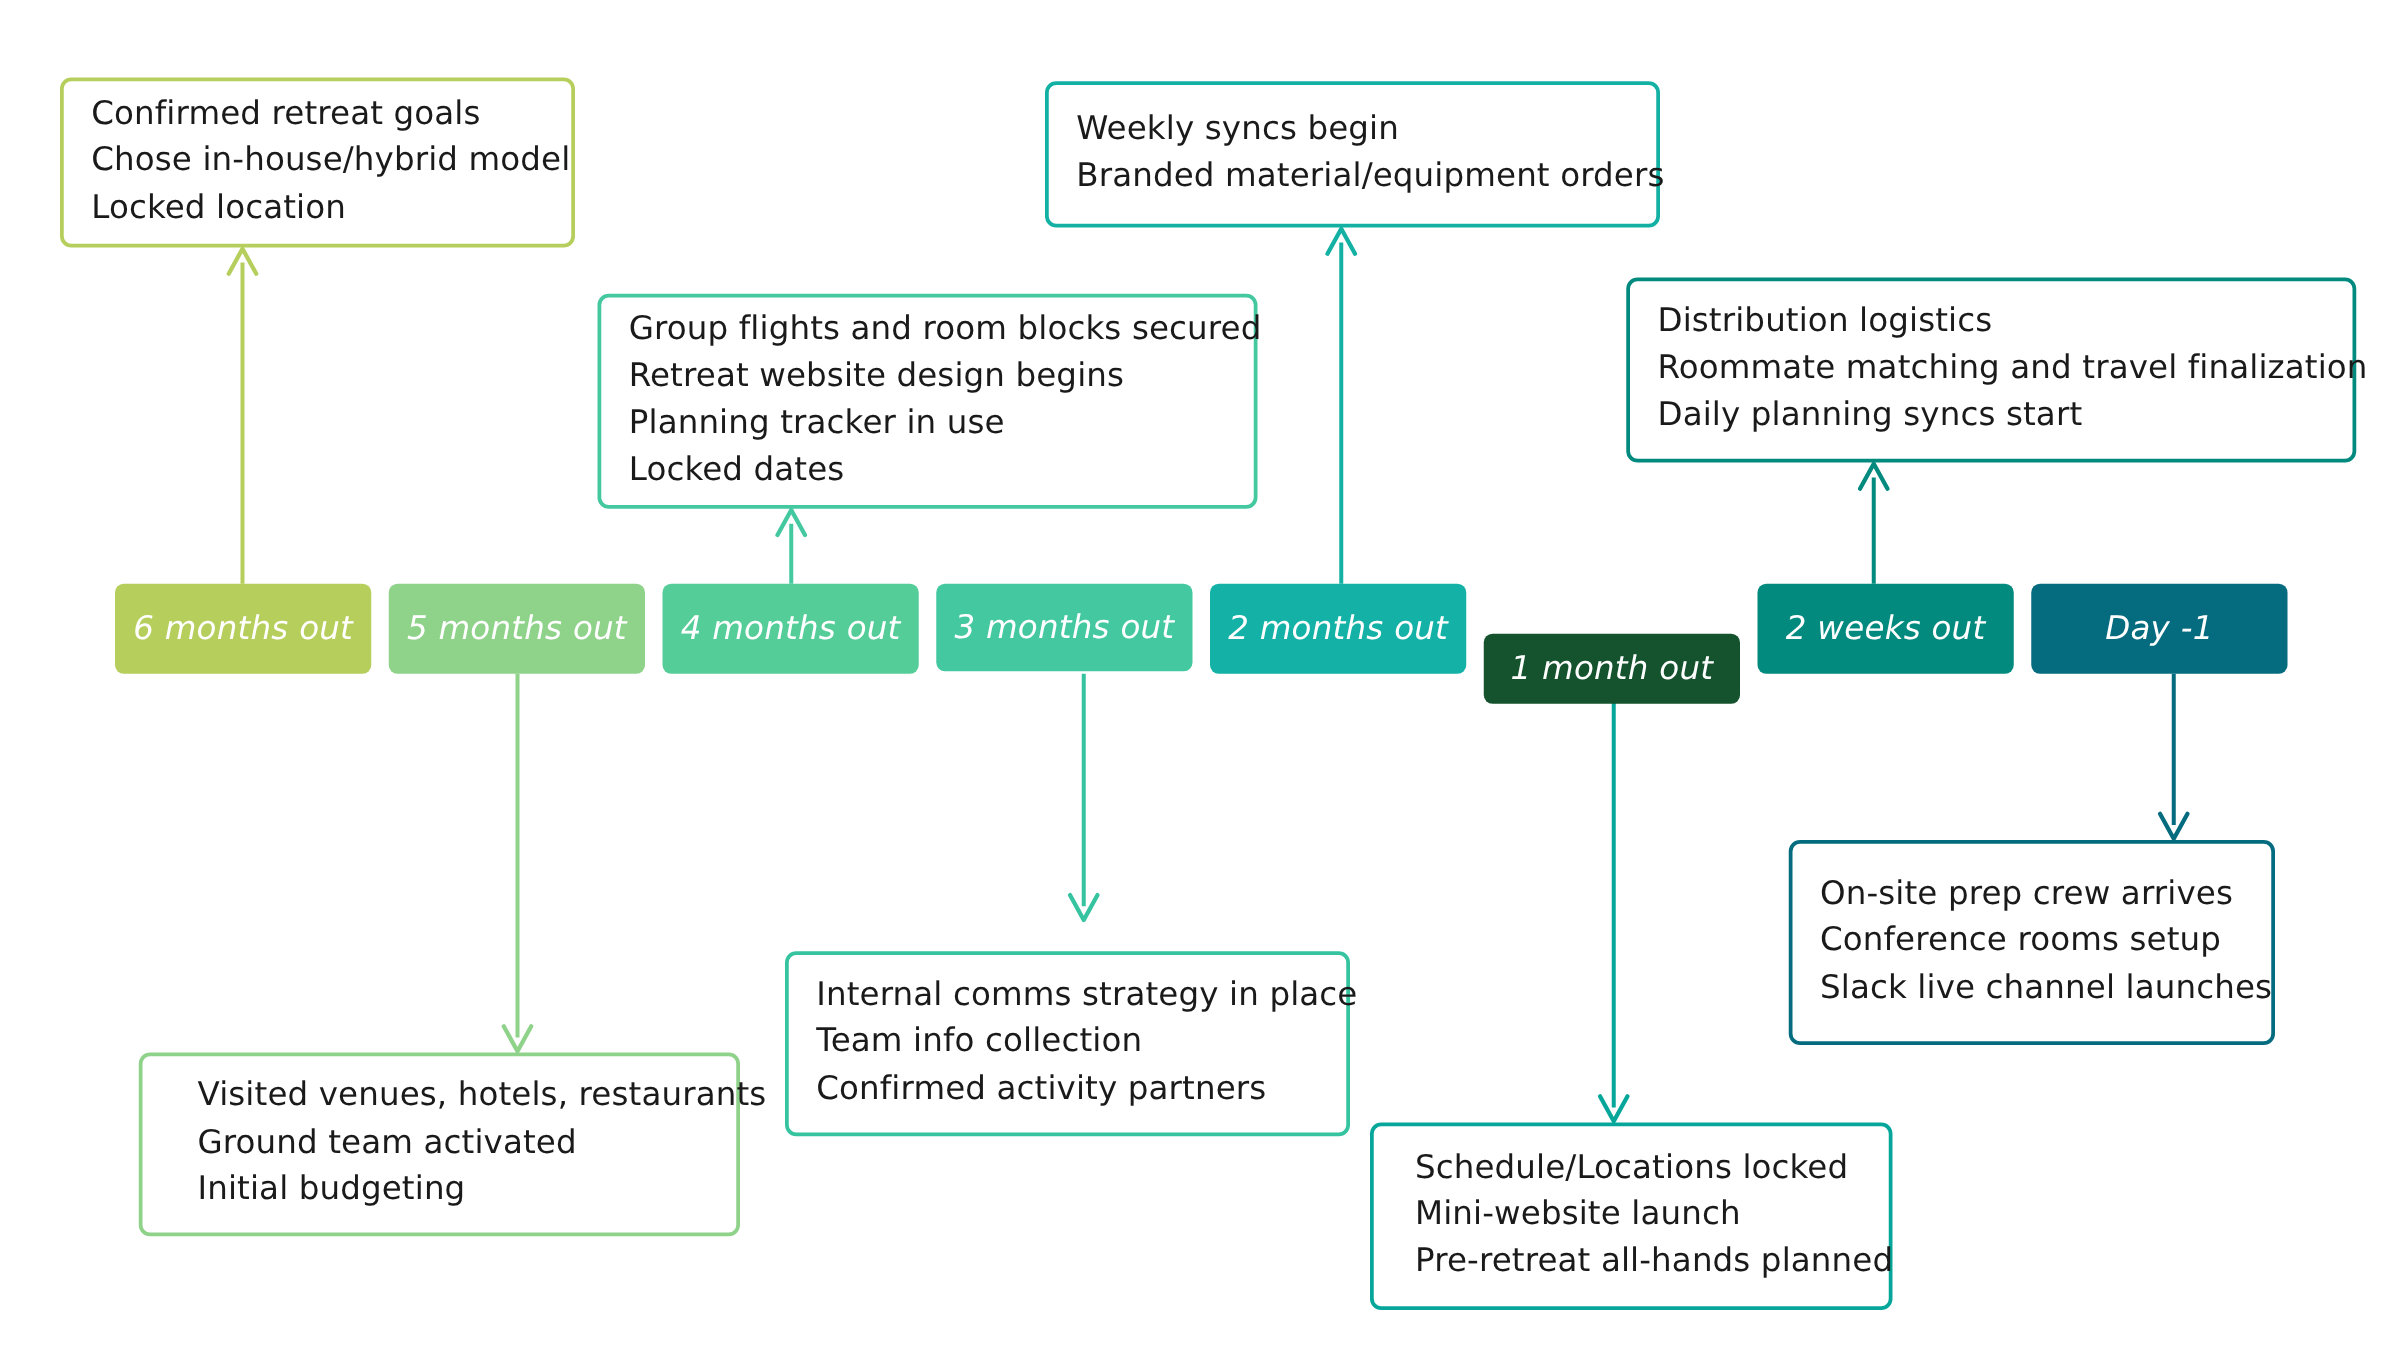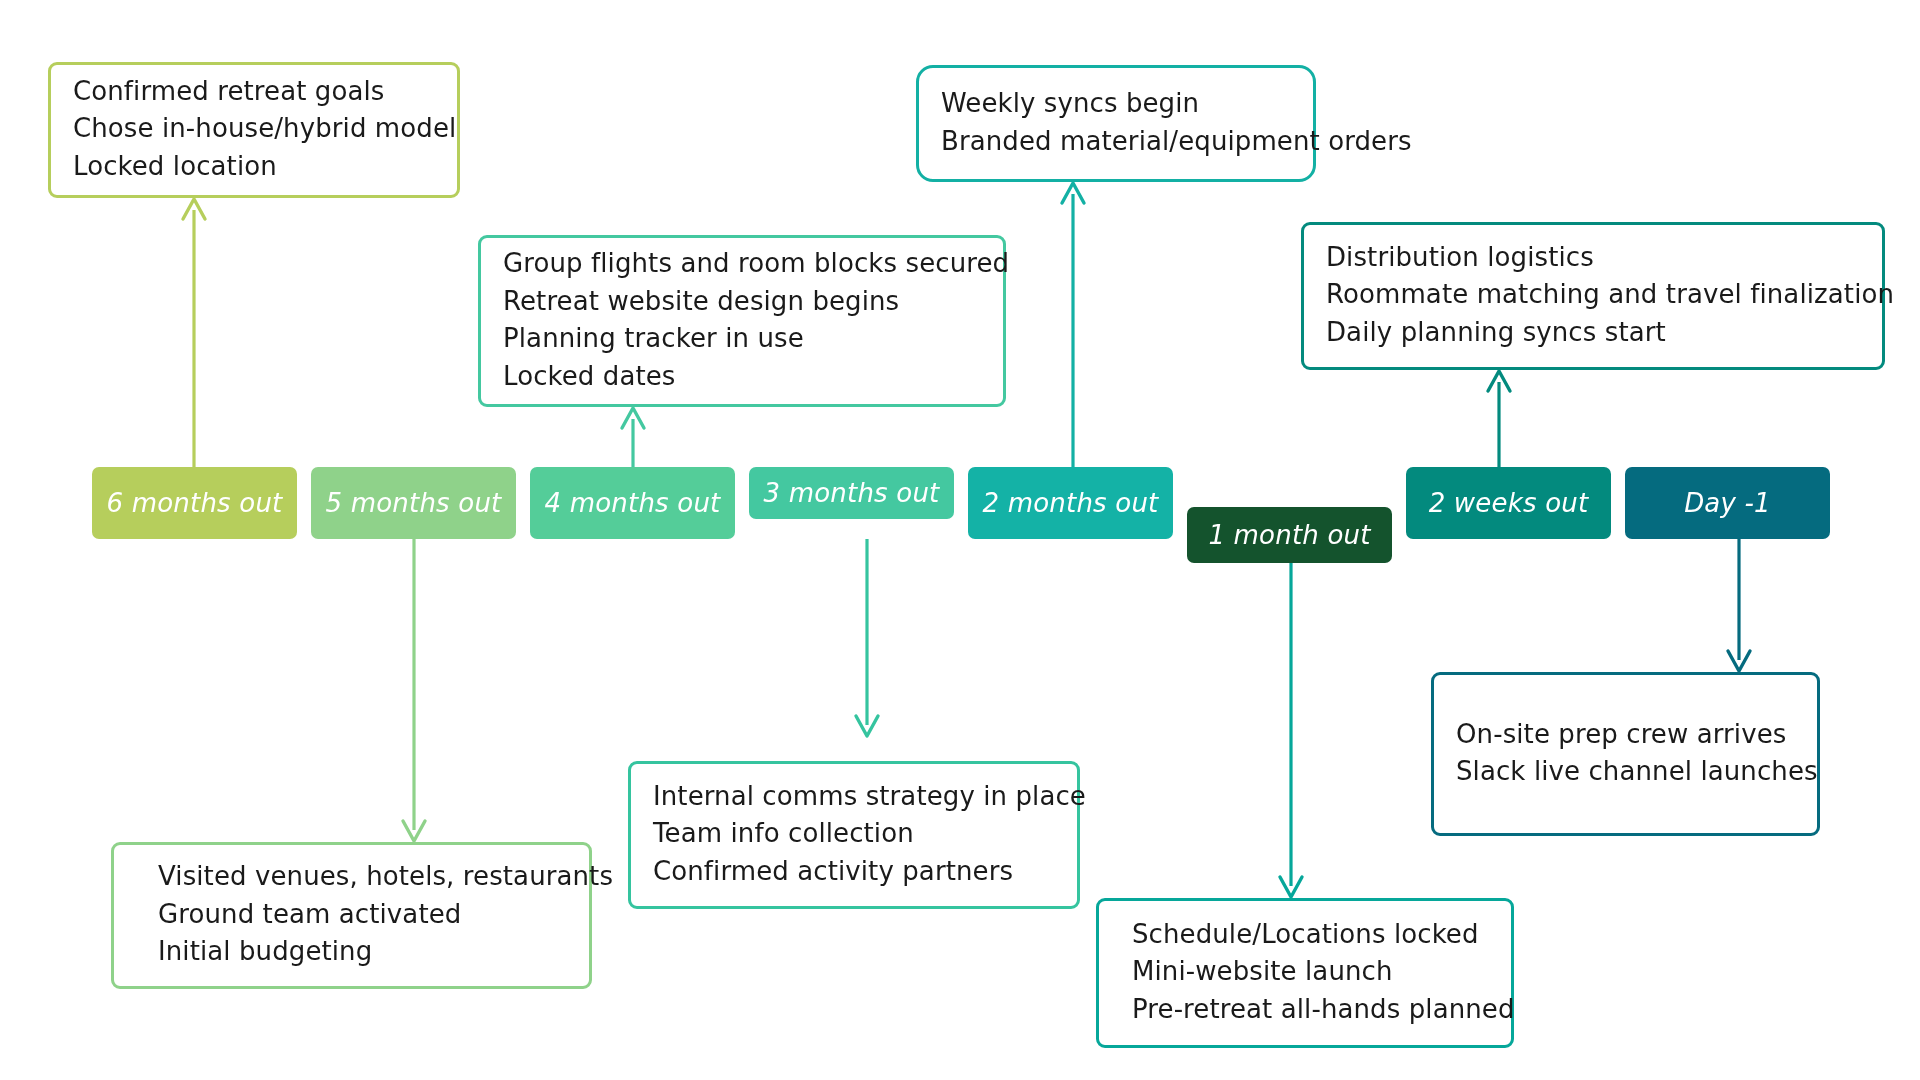--- a/index.html
+++ b/index.html
@@ -100,21 +100,21 @@
   <div id="chips">
       <div class="chip" style="left: 92px; top: 467px; width: 205px; height: 72px; background: rgb(182, 206, 92);">
         <span>6 months out</span>
       </div>
       <div class="chip" style="left: 311px; top: 467px; width: 205px; height: 72px; background: rgb(143, 210, 138);">
         <span>5 months out</span>
       </div>
       <div class="chip" style="left: 530px; top: 467px; width: 205px; height: 72px; background: rgb(84, 205, 153);">
         <span>4 months out</span>
       </div>
-      <div class="chip" style="left: 749px; top: 467px; width: 205px; height: 52px; background: rgb(68, 200, 160); text-align: right;">
+      <div class="chip" style="left: 749px; top: 467px; width: 205px; height: 70px; background: rgb(68, 200, 160); text-align: right;">
         <span>3 months out</span>
       </div>
       <div class="chip" style="left: 968px; top: 467px; width: 205px; height: 72px; background: rgb(20, 178, 166);">
         <span>2 months out</span>
       </div>
       <div class="chip" style="left: 1187px; top: 467px; width: 205px; height: 56px; background: #14532d; margin-top: 40px;">
         <span>1 month out</span>
       </div>
       <div class="chip" style="left: 1406px; top: 467px; width: 205px; height: 72px; background: rgb(3, 138, 126);">
         <span>2 weeks out</span>
@@ -138,32 +138,33 @@
         <div class="line">Group flights and room blocks secured</div>
         <div class="line">Retreat website design begins</div>
         <div class="line">Planning tracker in use</div>
         <div class="line">Locked dates</div>
       </div>
       <div class="card" style="left: 628px; top: 737px; width: 452px; height: 148px; border-color: rgb(53, 196, 159); margin-top: 24px;">
         <div class="line">Internal comms strategy in place</div>
         <div class="line">Team info collection</div>
         <div class="line">Confirmed activity partners</div>
       </div>
-      <div class="card" style="left: 916px; top: 65px; width: 400px; height: 117px; border-color: rgb(19, 176, 164); border-radius: 17px;">
+      <div class="card" style="left: 836px; top: 65px; width: 492px; height: 117px; border-color: rgb(19, 176, 164);">
         <div class="line">Weekly syncs begin</div>
         <div class="line">Branded material/equipment orders</div>
       </div>
       <div class="card" style="left: 1096px; top: 898px; width: 418px; height: 150px; border-color: rgb(6, 167, 154); padding-left: 33px;">
         <div class="line">Schedule/Locations locked</div>
         <div class="line">Mini-website launch</div>
         <div class="line">Pre-retreat all-hands planned</div>
       </div>
       <div class="card" style="left: 1301px; top: 222px; width: 584px; height: 148px; border-color: rgb(3, 138, 126);">
         <div class="line">Distribution logistics</div>
         <div class="line">Roommate matching and travel finalization</div>
         <div class="line">Daily planning syncs start</div>
       </div>
       <div class="card" style="left: 1431px; top: 672px; width: 389px; height: 164px; border-color: rgb(5, 107, 127);">
         <div class="line">On-site prep crew arrives</div>
+        <div class="line">Conference rooms setup</div>
         <div class="line">Slack live channel launches</div>
       </div>
     </div>
 </div>
 
 </body></html>

